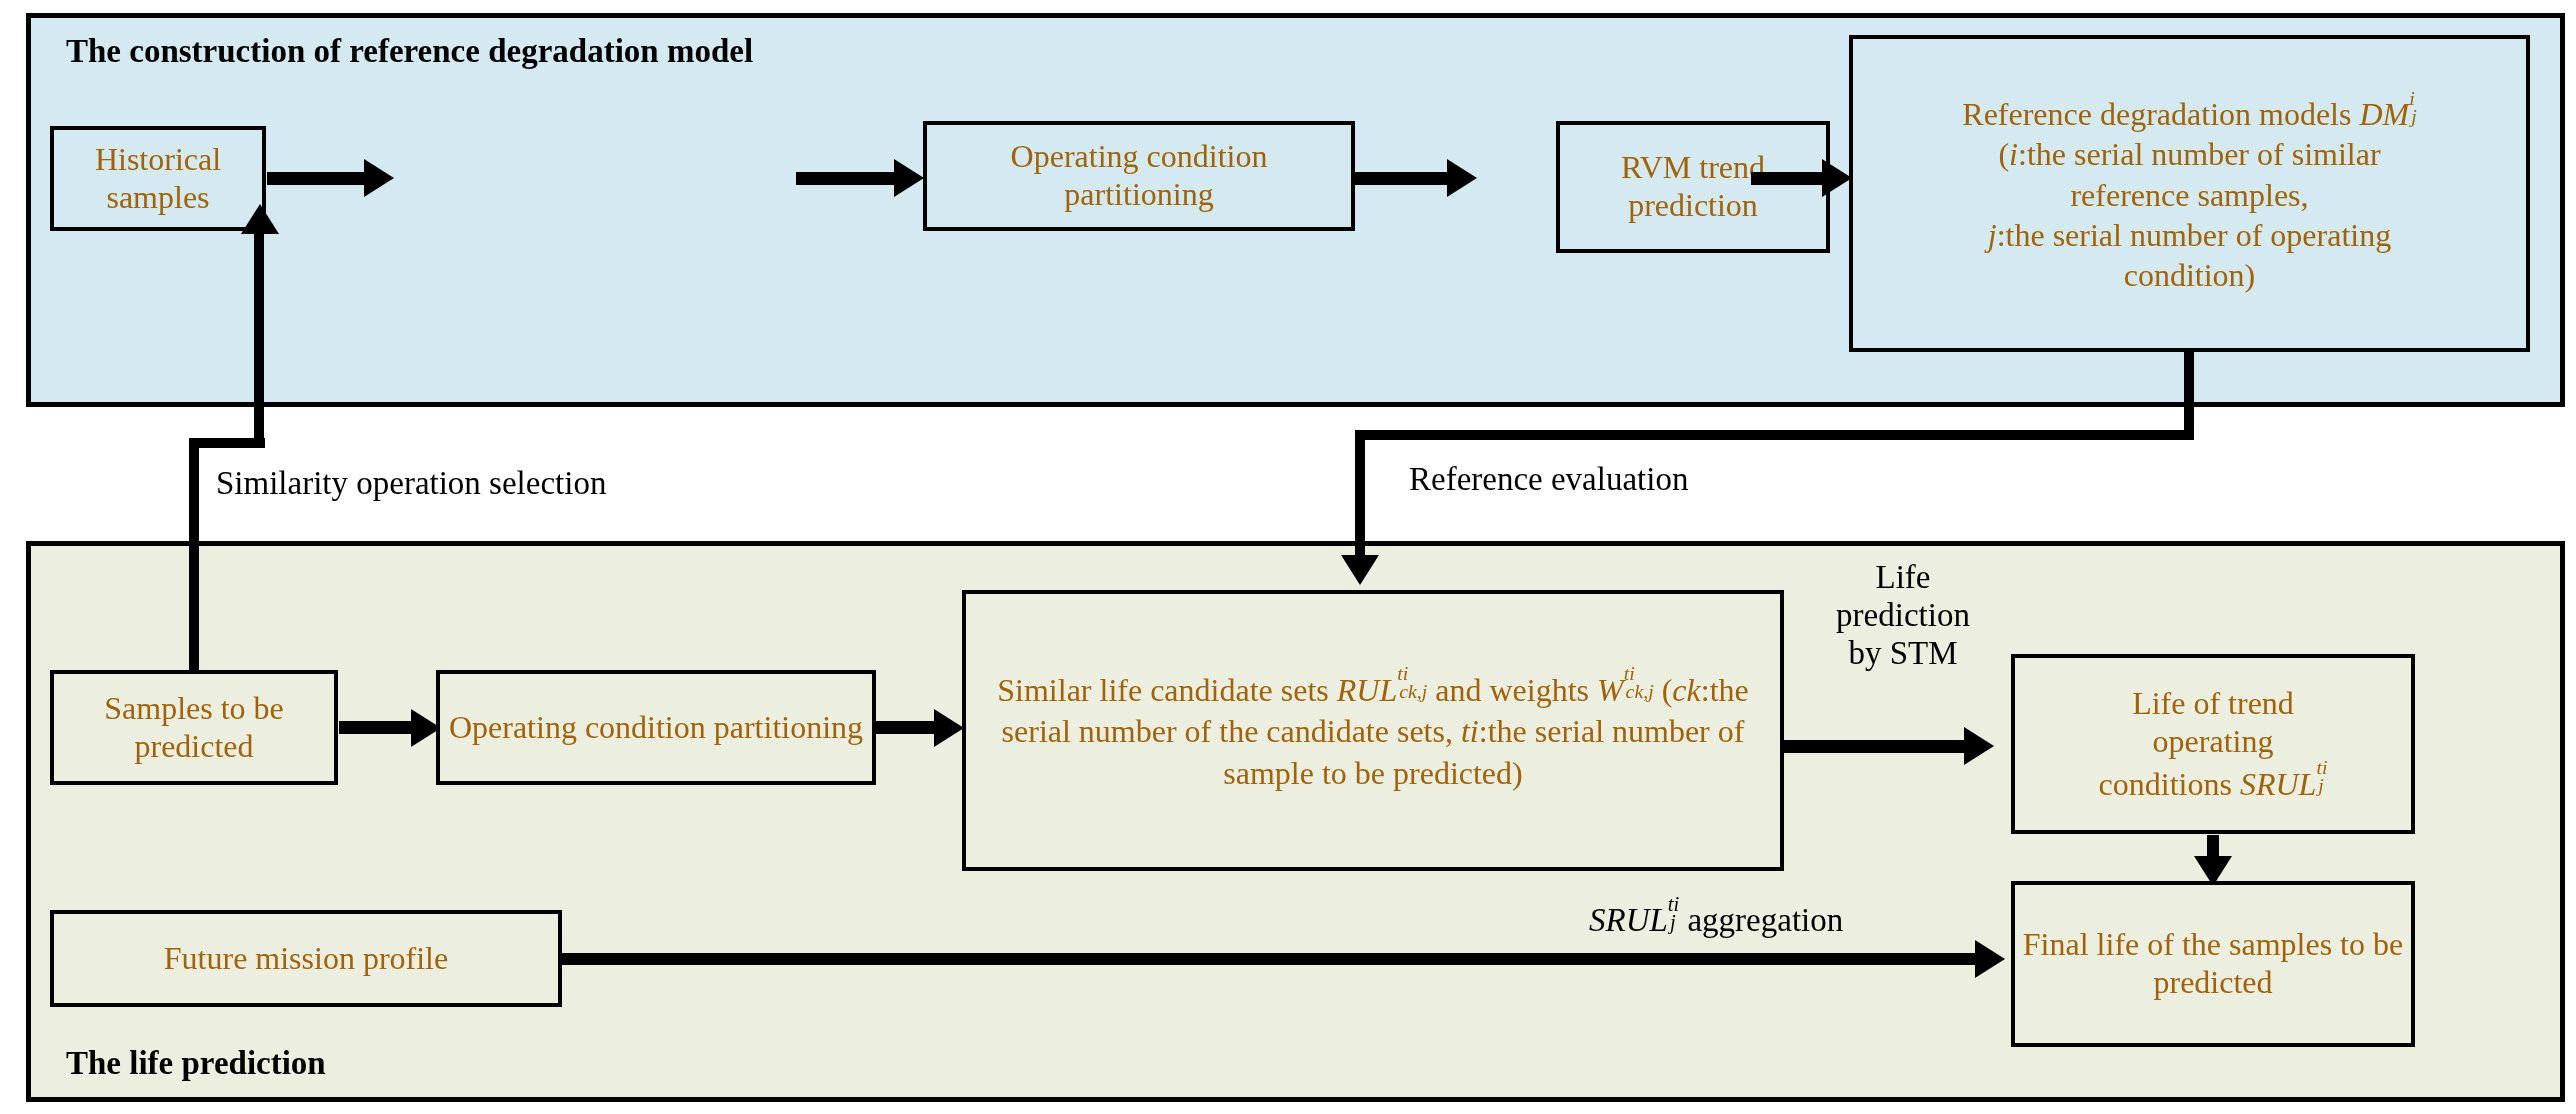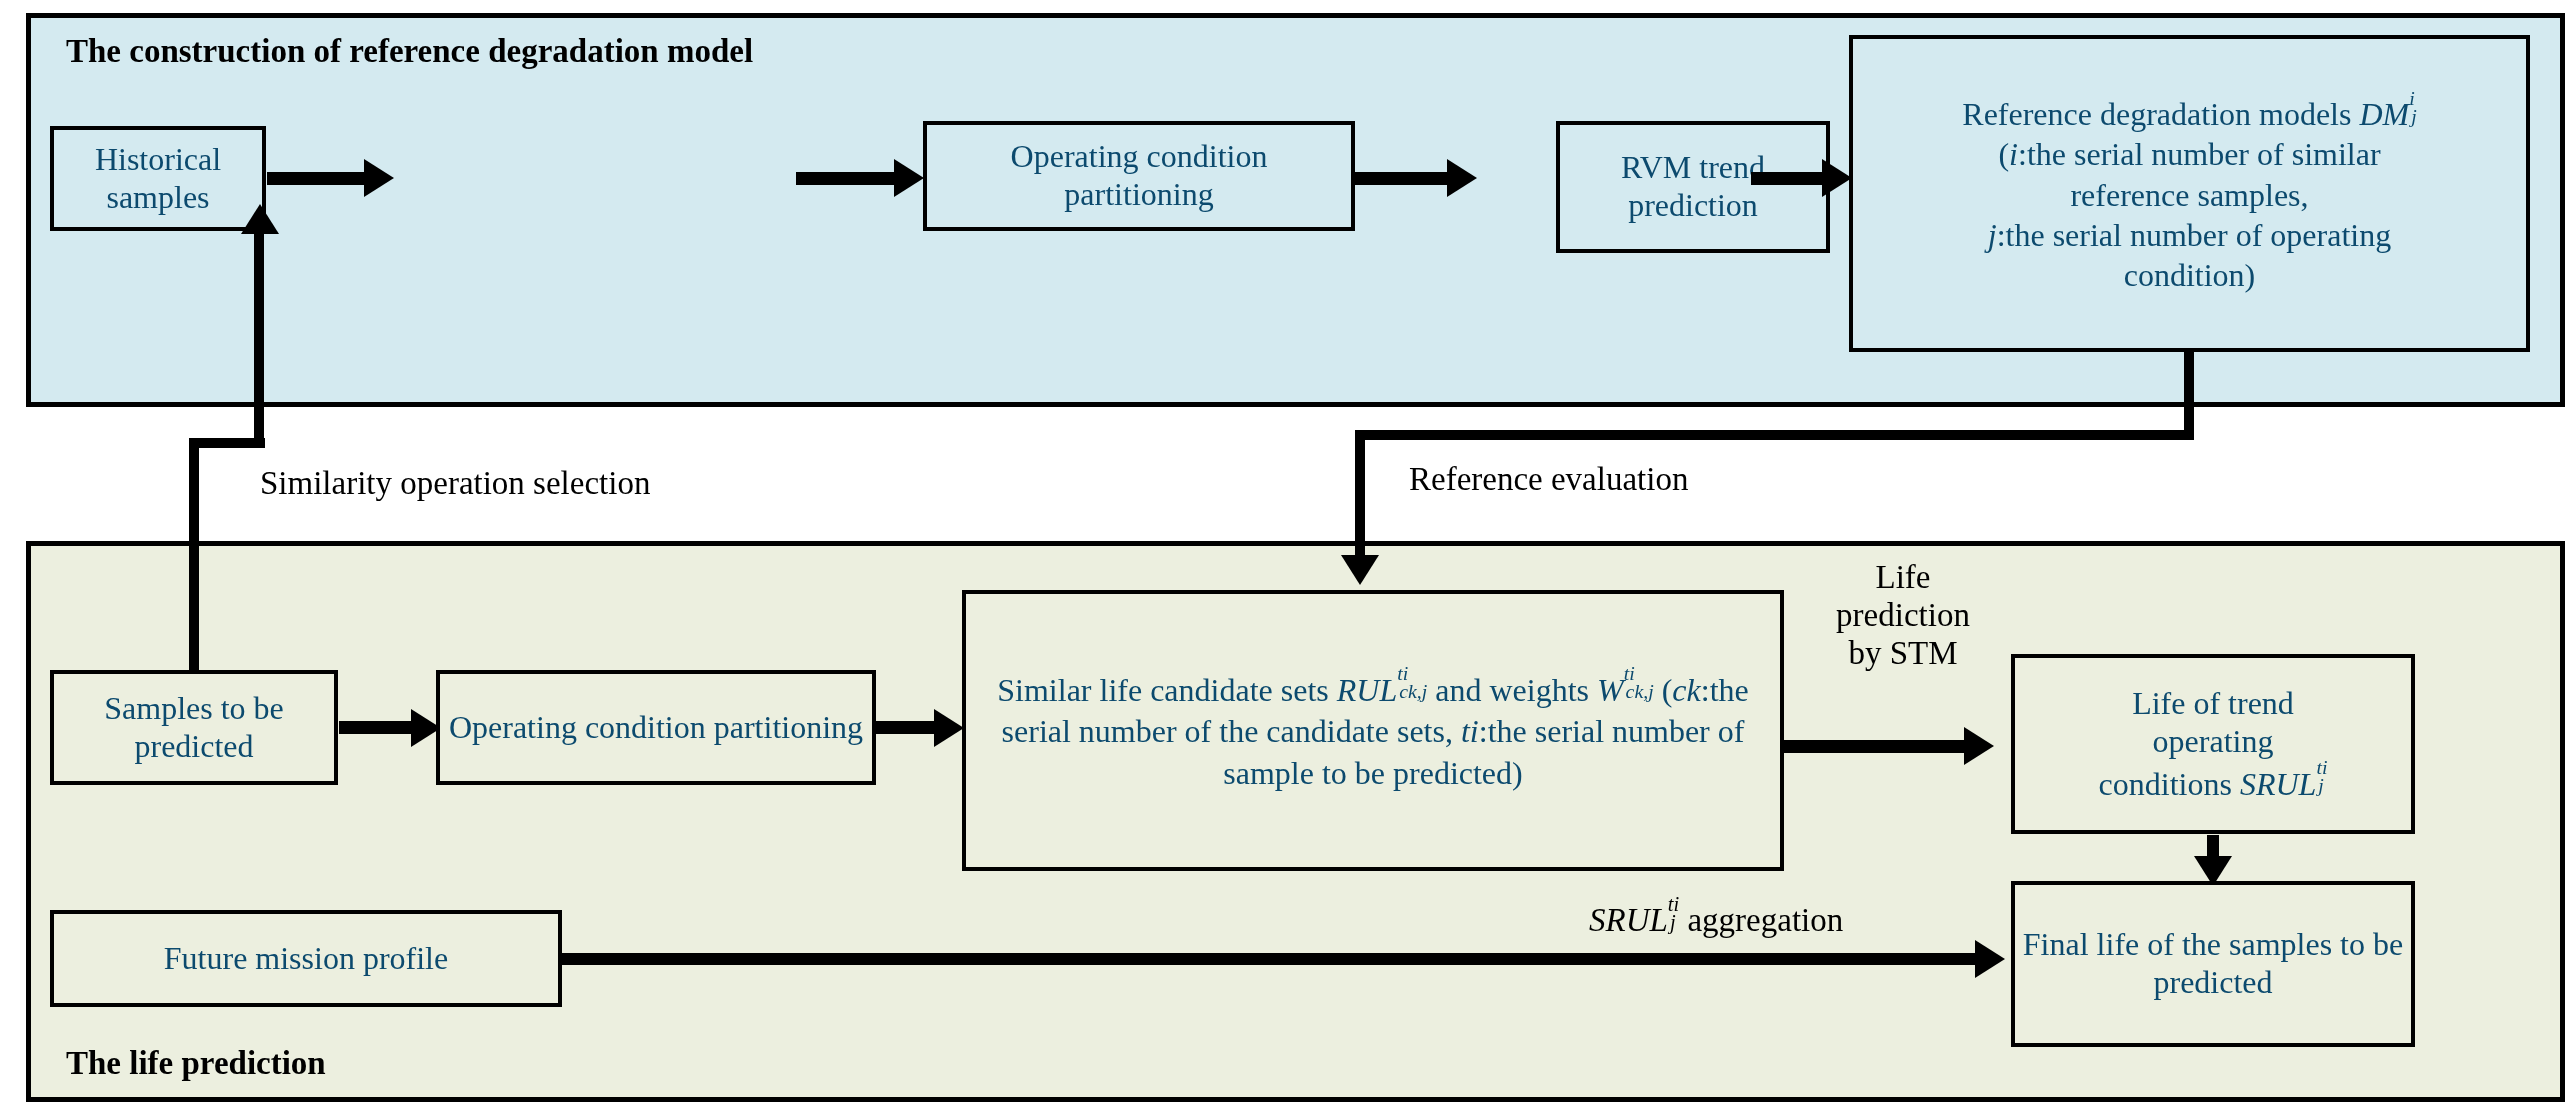--- a/index.html
+++ b/index.html
@@ -52,21 +52,21 @@
   .box {
     position: absolute;
     box-sizing: border-box;
     border: 4.3px solid #000000;
     display: flex;
     align-items: center;
     justify-content: center;
     text-align: center;
     font-size: 32px;
     line-height: 1.18;
-    color: #0c4a6e;
+    color: #a16207;
     padding: 2.9px 7.2px;
   }
   .box.blue { background: #d4eaf0; }
   .box.cream { background: #ecefdf; }
 
   #box-historical      { left: 50px;   top: 126px; width: 216px;  height: 105px; }
   #box-similar-ref     { left: 393px;  top: 121px; width: 404px;  height: 110px; }
   #box-op-cond-1       { left: 923px; top: 121px; width: 432px;  height: 110px; }
   #box-rvm             { left: 1516px; top: 121px; width: 274px;  height: 132px; margin-left: 40px; }
   #box-ref-deg-models  { left: 1849px; top: 35px;  width: 681px;  height: 317px;
@@ -111,21 +111,21 @@
   
   .edge-label {
     position: absolute;
     font-size: 33px;
     color: #000000;
     white-space: nowrap;
     line-height: 1.15;
   }
   .edge-label.multi { white-space: normal; text-align: center; }
 
-  #label-sim-op-sel   { left: 216px;  top: 465px; margin-left: 44px; }
+  #label-sim-op-sel   { left: 216px;  top: 465px; }
   #label-sim-eval     { left: 1409px; top: 461px; }
   #label-life-by-stm  { left: 1795px; top: 559px; width: 216px; text-align: center; }
   #label-srul-agg     { left: 1589px; top: 897px; }
 
   
   .mi { font-style: italic; }
   .bi { font-weight: normal; font-style: italic; }
   .supsub {
     display: inline-block;
     vertical-align: baseline;

